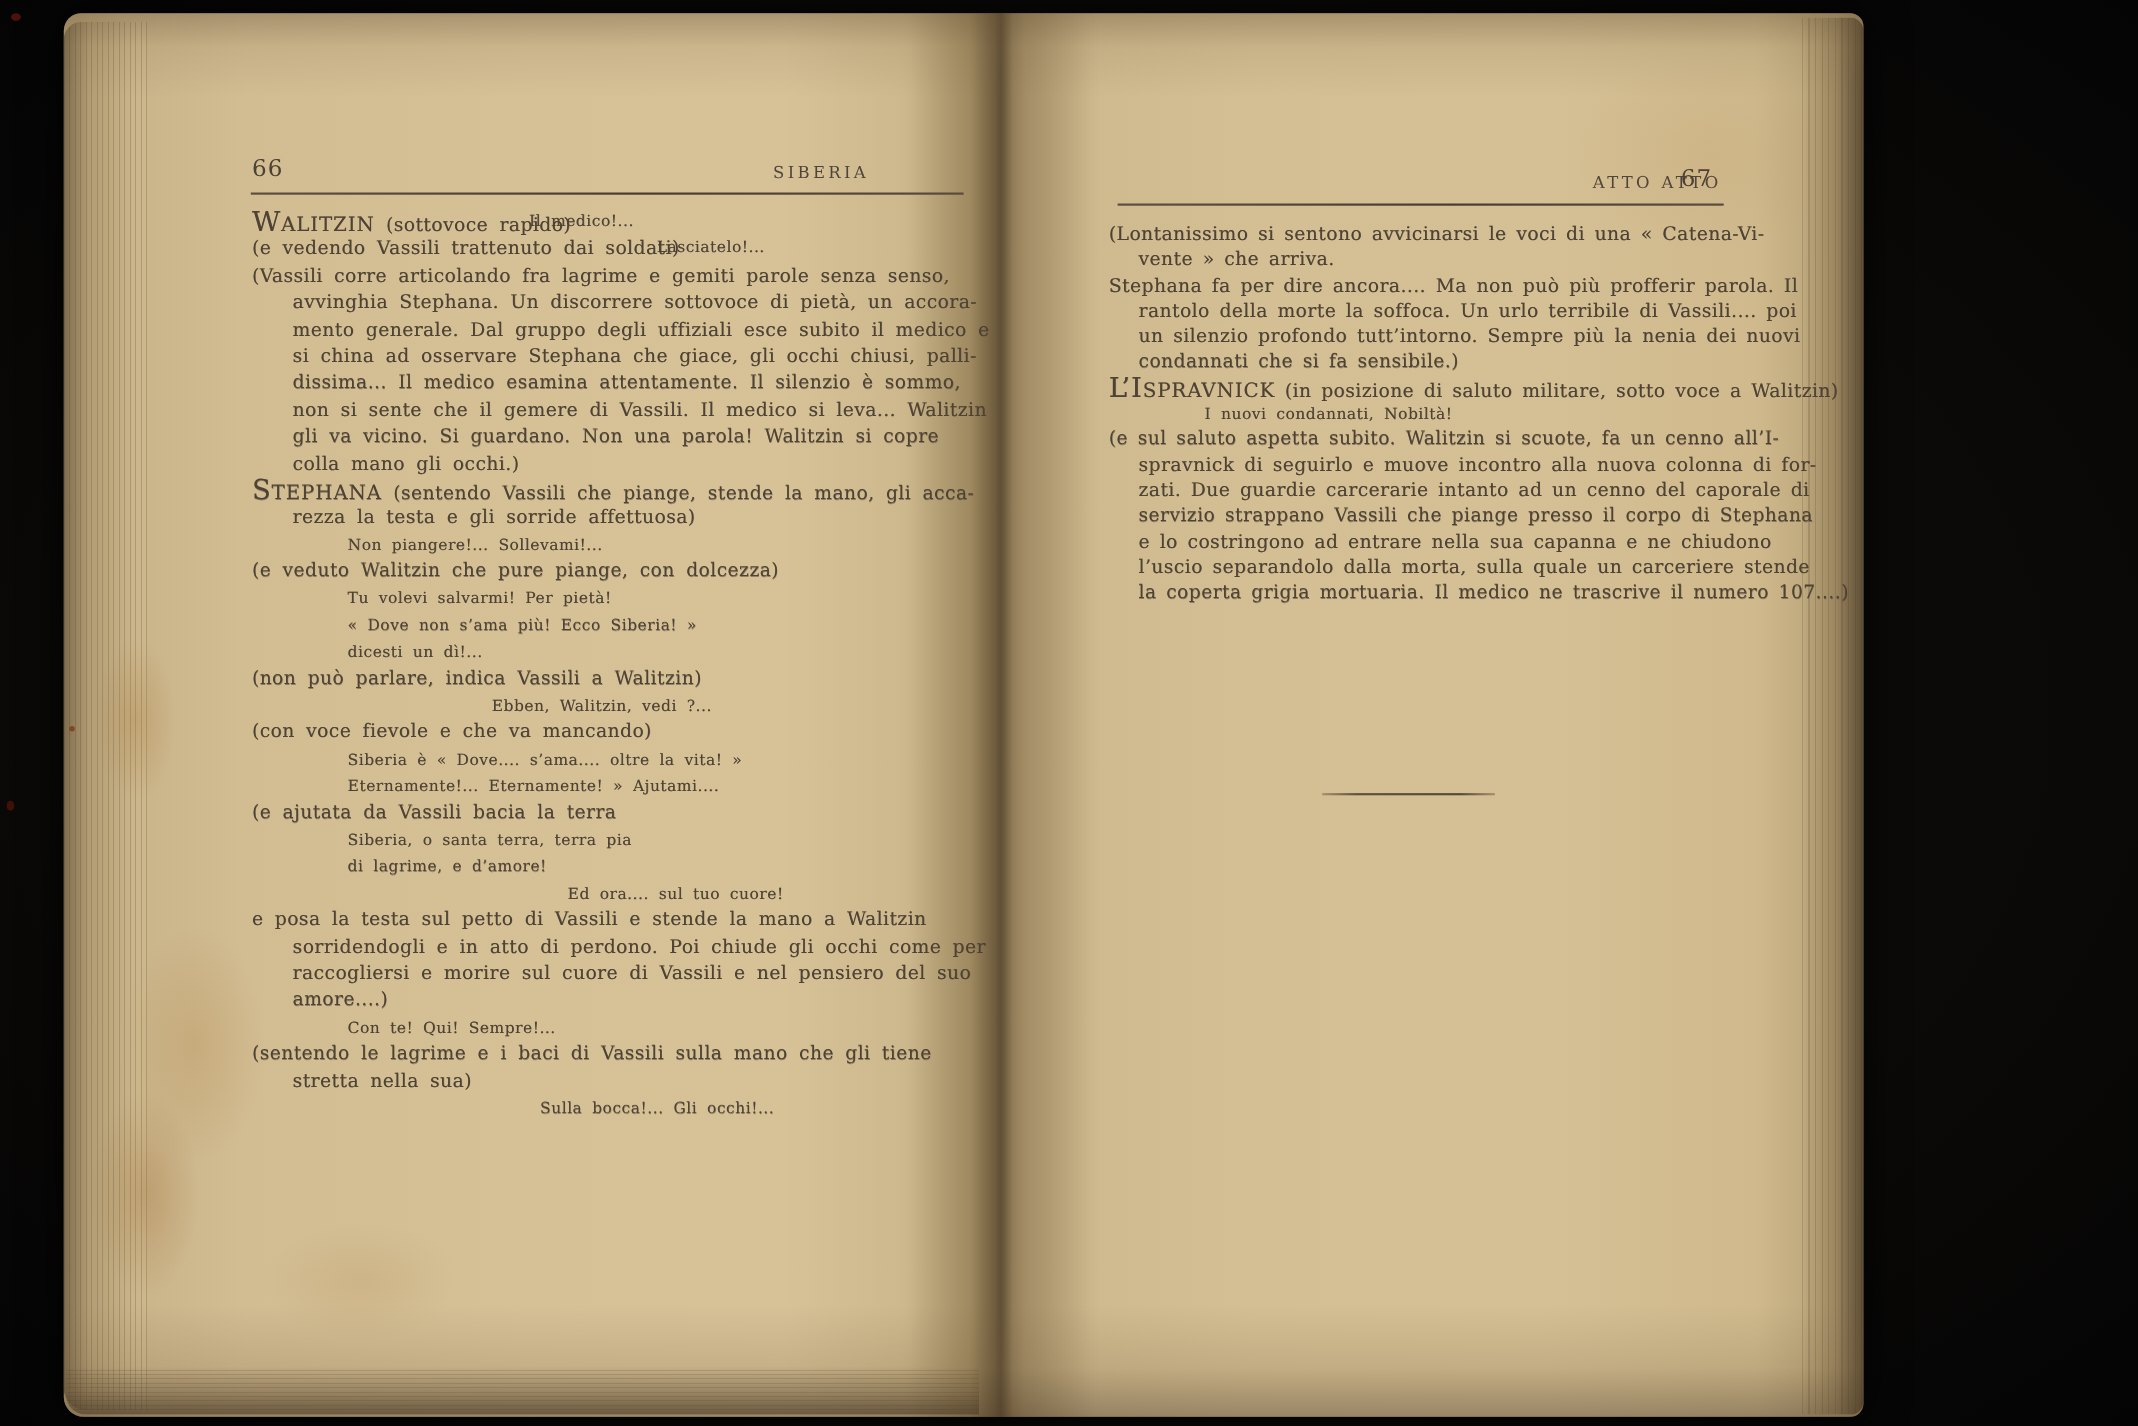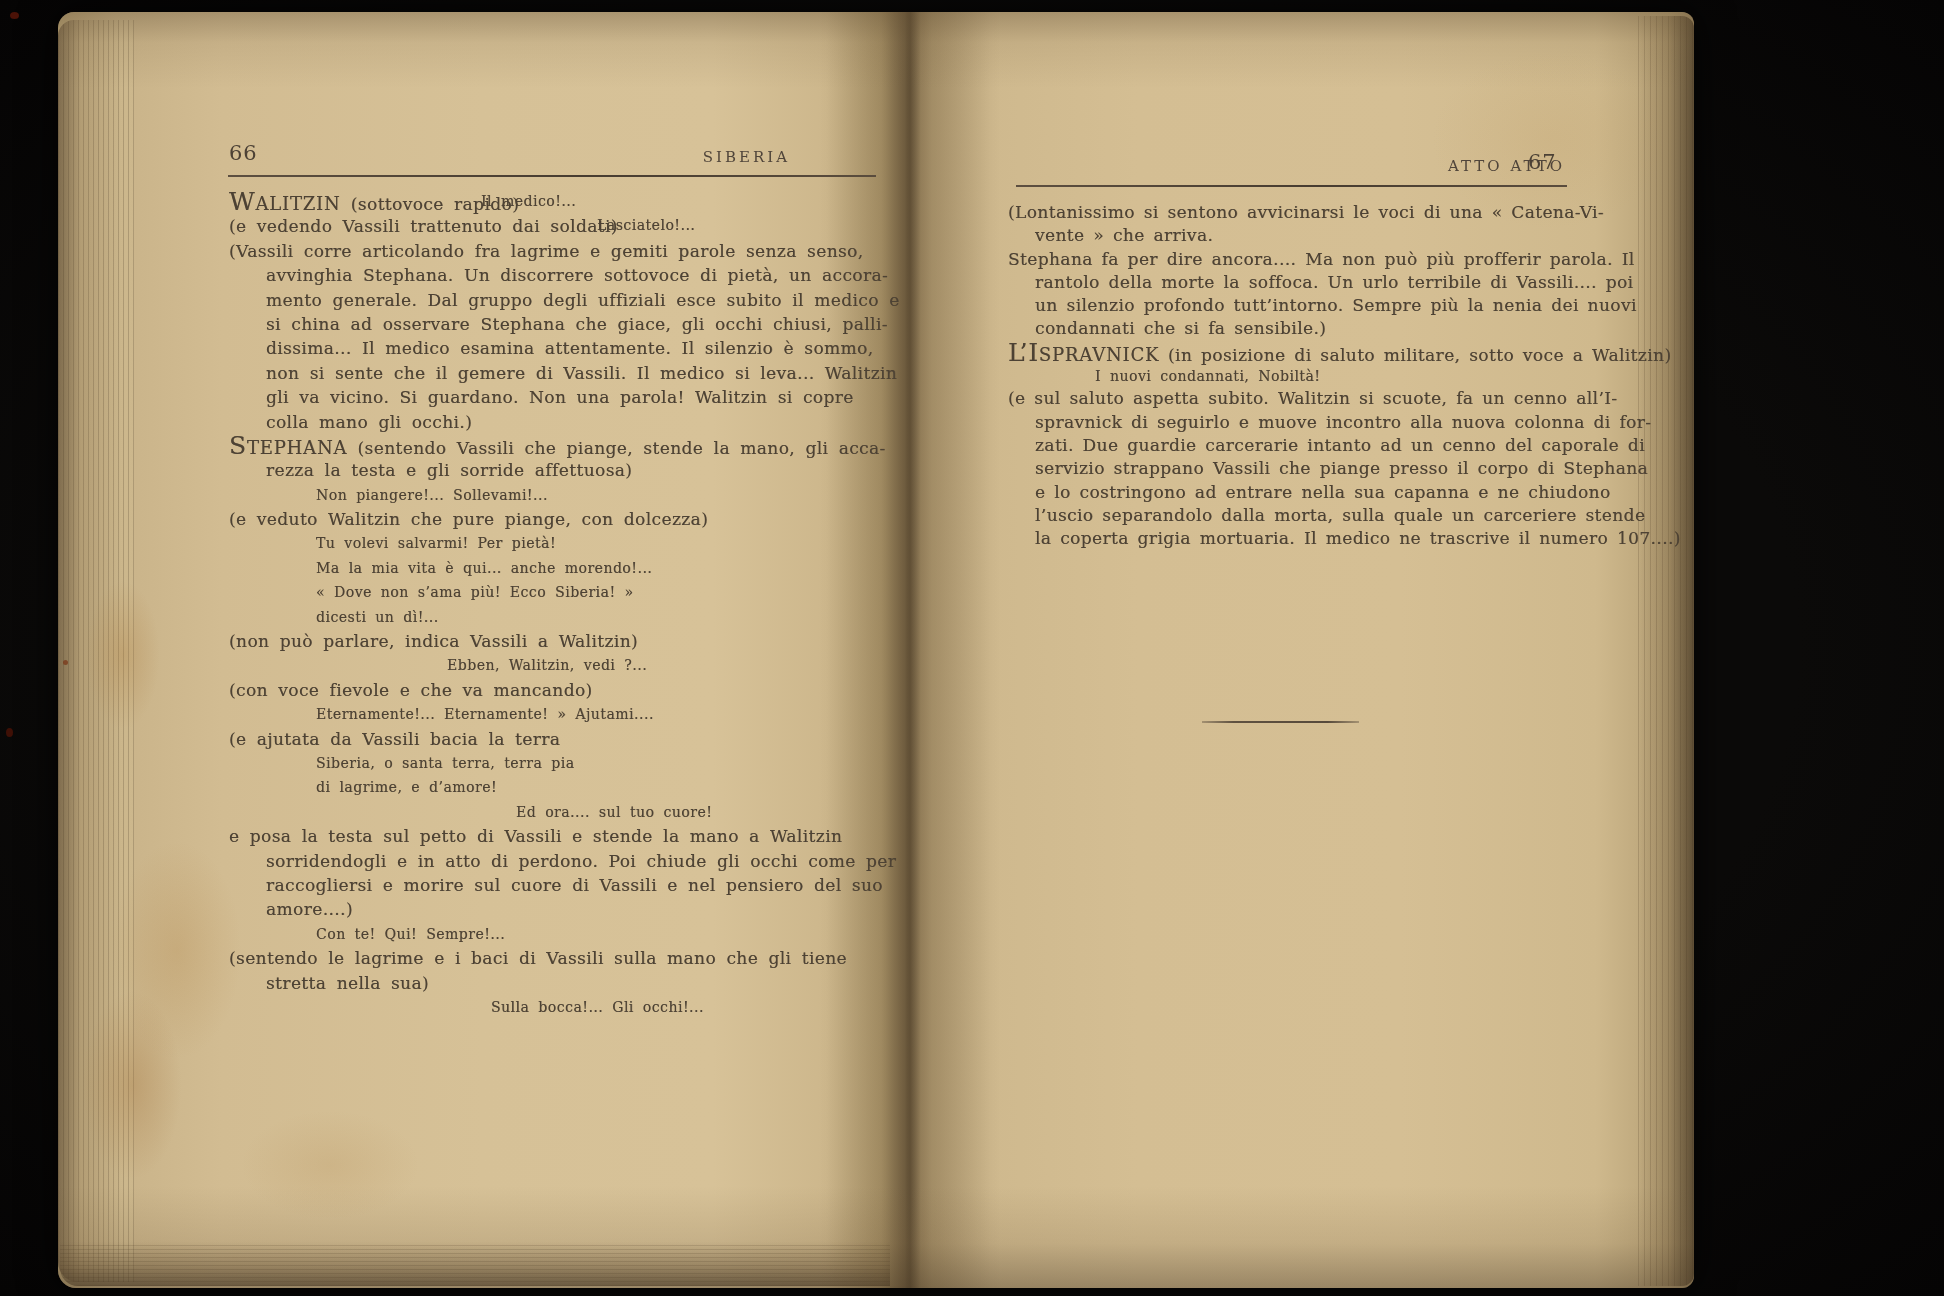--- a/index.html
+++ b/index.html
@@ -127,26 +127,26 @@
       <div class="ln cont"><span class="seg-dir">si china ad osservare Stephana che giace, gli occhi chiusi, palli-</span></div>
       <div class="ln cont"><span class="seg-dir">dissima... Il medico esamina attentamente. Il silenzio è sommo,</span></div>
       <div class="ln cont"><span class="seg-dir">non si sente che il gemere di Vassili. Il medico si leva... Walitzin</span></div>
       <div class="ln cont"><span class="seg-dir">gli va vicino. Si guardano. Non una parola! Walitzin si copre</span></div>
       <div class="ln cont"><span class="seg-dir">colla mano gli occhi.)</span></div>
       <div class="ln dir"><span class="seg-name">Stephana</span><span class="seg-dir"> (sentendo Vassili che piange, stende la mano, gli acca-</span></div>
       <div class="ln cont"><span class="seg-dir">rezza la testa e gli sorride affettuosa)</span></div>
       <div class="ln verse"><span class="seg-verse">Non piangere!... Sollevami!...</span></div>
       <div class="ln dir"><span class="seg-dir">(e veduto Walitzin che pure piange, con dolcezza)</span></div>
       <div class="ln verse"><span class="seg-verse">Tu volevi salvarmi! Per pietà!</span></div>
-      <div class="ln verse"><span class="seg-verse">Ma la mia vita è qui... anche morendo!...</span></div>
       <div class="ln verse"><span class="seg-verse">« Dove non s’ama più! Ecco Siberia! »</span></div>
       <div class="ln verse"><span class="seg-verse">dicesti un dì!...</span></div>
       <div class="ln dir"><span class="seg-dir">(non può parlare, indica Vassili a Walitzin)</span></div>
       <div class="ln vmid"><span class="seg-verse">Ebben, Walitzin, vedi ?...</span></div>
       <div class="ln dir"><span class="seg-dir">(con voce fievole e che va mancando)</span></div>
+      <div class="ln verse"><span class="seg-verse">Siberia è « Dove.... s’ama.... oltre la vita! »</span></div>
       <div class="ln verse"><span class="seg-verse">Eternamente!... Eternamente! » Ajutami....</span></div>
       <div class="ln dir"><span class="seg-dir">(e ajutata da Vassili bacia la terra</span></div>
       <div class="ln verse"><span class="seg-verse">Siberia, o santa terra, terra pia</span></div>
       <div class="ln verse"><span class="seg-verse">di lagrime, e d’amore!</span></div>
       <div class="ln vright"><span class="seg-verse">Ed ora.... sul tuo cuore!</span></div>
       <div class="ln dir"><span class="seg-dir">e posa la testa sul petto di Vassili e stende la mano a Walitzin</span></div>
       <div class="ln cont"><span class="seg-dir">sorridendogli e in atto di perdono. Poi chiude gli occhi come per</span></div>
       <div class="ln cont"><span class="seg-dir">raccogliersi e morire sul cuore di Vassili e nel pensiero del suo</span></div>
       <div class="ln cont"><span class="seg-dir">amore....)</span></div>
       <div class="ln verse"><span class="seg-verse">Con te! Qui! Sempre!...</span></div>

